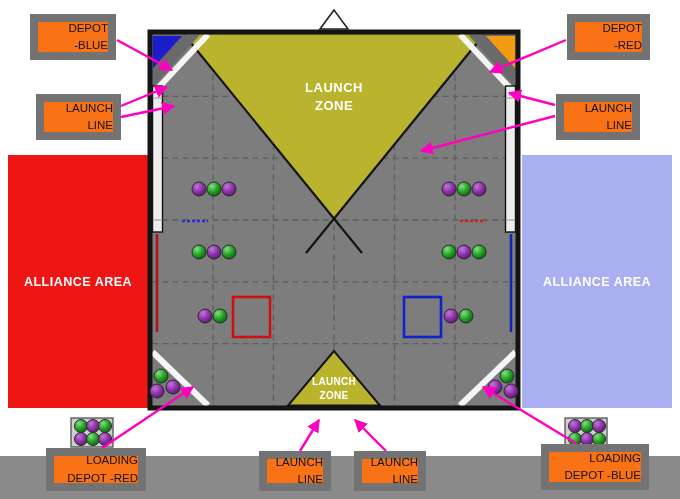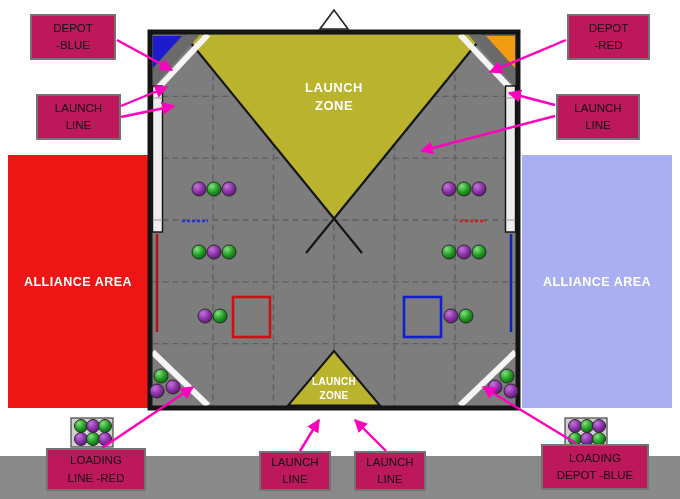--- a/index.html
+++ b/index.html
@@ -6,22 +6,22 @@
   html,body{background:#fff}
   .canvas{position:relative;width:680px;height:499px;background:#fff;overflow:hidden;
           font-family:"Liberation Sans",sans-serif}
   .canvas > svg{position:absolute;left:0;top:0;z-index:1}
   .zone-label{position:absolute;z-index:2;color:#fff;font-weight:bold;text-align:center;
               letter-spacing:.5px;line-height:1.35;pointer-events:none}
   .zone-label.top{left:284px;top:79px;width:100px;font-size:13px}
   .zone-label.bottom{left:302px;top:375px;width:64px;font-size:10px;letter-spacing:.3px}
   .zone-label.alliance-left{left:8px;top:274px;width:140px;font-size:12.5px}
   .zone-label.alliance-right{left:522px;top:274px;width:150px;font-size:12.5px}
-  .callout{position:absolute;z-index:3;background:#be185d;border:2px solid #737373;
-           display:flex;flex-direction:column;align-items:center;justify-content:center;
+  .callout{position:absolute;z-index:3;background:#f97316;border:8px solid #737373;
+           display:flex;flex-direction:column;align-items:flex-end;justify-content:center;
            text-align:center;font-size:11.5px;color:#111;line-height:1.5}
   .co-depot-blue{left:30px;top:14px;width:86px;height:46px}
   .co-depot-red{left:567px;top:14px;width:83px;height:46px}
   .co-ll-left{left:36px;top:94px;width:85px;height:46px}
   .co-ll-right{left:556px;top:94px;width:84px;height:46px}
   .co-lz-red{left:46px;top:448px;width:100px;height:43px}
   .co-ll-b1{left:259px;top:451px;width:72px;height:40px}
   .co-ll-b2{left:354px;top:451px;width:72px;height:40px}
   .co-lz-blue{left:541px;top:444px;width:108px;height:46px}
 </style>
@@ -167,21 +167,21 @@
   <div class="callout co-ll-left">
     <div>LAUNCH</div>
     <div>LINE</div>
   </div>
   <div class="callout co-ll-right">
     <div>LAUNCH</div>
     <div>LINE</div>
   </div>
   <div class="callout co-lz-red">
     <div>LOADING</div>
-    <div>LINE -RED</div>
+    <div>DEPOT -RED</div>
   </div>
   <div class="callout co-ll-b1">
     <div>LAUNCH</div>
     <div>LINE</div>
   </div>
   <div class="callout co-ll-b2">
     <div>LAUNCH</div>
     <div>LINE</div>
   </div>
   <div class="callout co-lz-blue">

